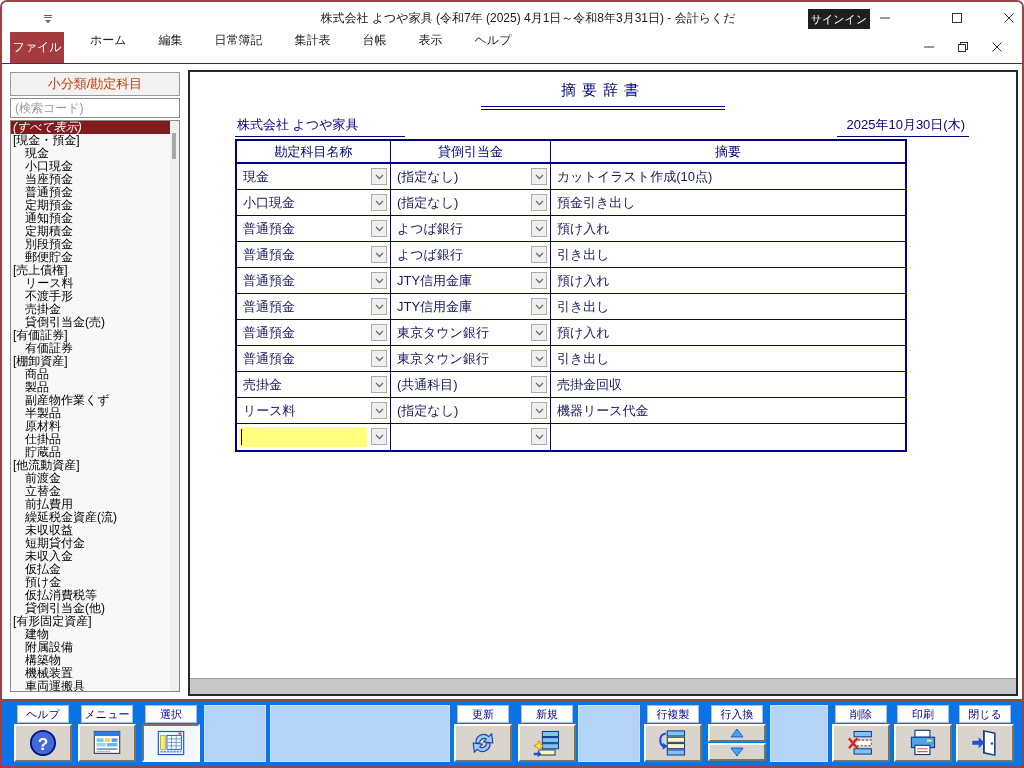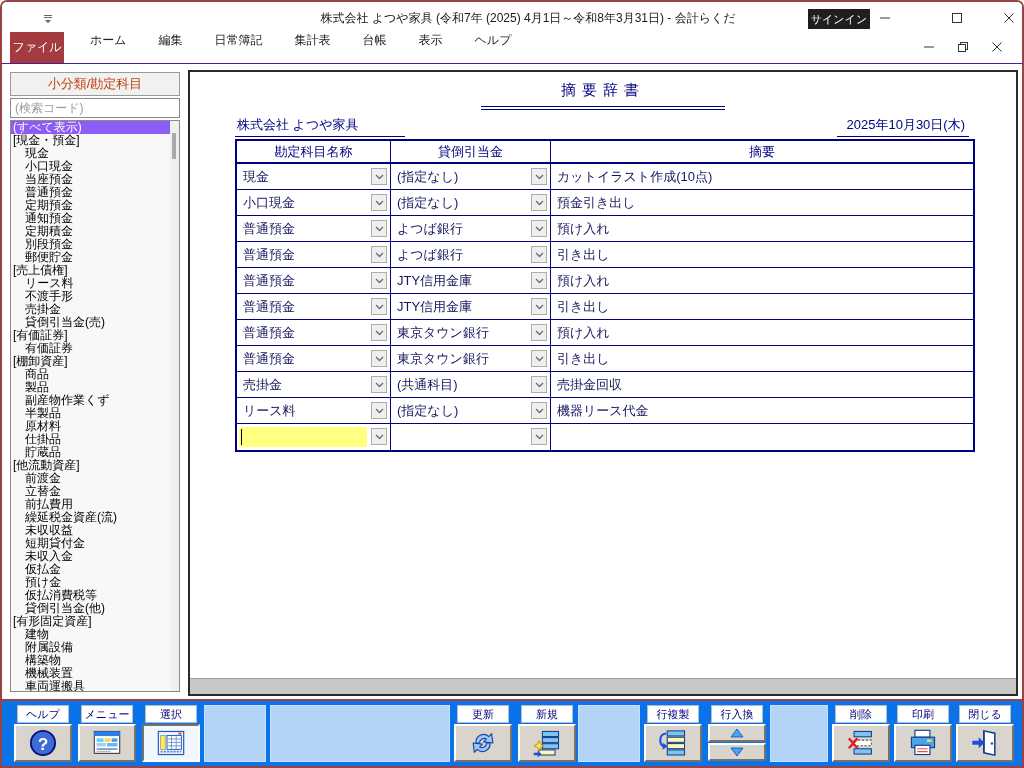--- a/index.html
+++ b/index.html
@@ -34,36 +34,36 @@
               font-size:13px; line-height:22px; color:#c2410c; }
   .sb-search{ display:block; width:100%; height:20px; margin-top:2px; border:1px solid #8a8a8a;
               font-size:12px; padding:0 4px; color:#333; font-family:inherit; }
   .sb-search::placeholder{ color:#9a9a9a; }
   .sb-list{ position:relative; margin-top:2px; height:572px; border:1px solid #8a8a8a;
             background:#f8f8f8; overflow:hidden; }
   .acct-item{ height:13px; line-height:13px; font-size:12px; color:#000;
               padding-left:14px; white-space:nowrap; overflow:hidden; }
   .acct-item.cat{ padding-left:2px; }
   .acct-item.all{ padding-left:2px; }
-  .acct-item.selected{ background:#8b5cf6; color:#fff; }
+  .acct-item.selected{ background:#7f1d1d; color:#fff;font-style:italic; }
   .sb-scroll{ position:absolute; right:0; top:0; width:9px; height:100%; background:#f0f0f0; }
   .sb-thumb{ position:absolute; left:2px; top:12px; width:4px; height:26px; background:#a9a9a9; }
 
   
   .mainpanel{ position:absolute; left:186px; top:68px; width:830px; height:626px;
               background:#fff; border:2px solid #2a2a2a; }
   .page-title{ position:absolute; left:0; right:0; top:9px; text-align:center;
                font-size:15px; letter-spacing:6px; color:#000080; }
   .title-dblline{ position:absolute; left:50%; top:34px; width:244px; margin-left:-122px;
                   height:4px; border-top:1px solid #000080; border-bottom:1px solid #000080; }
   .company{ position:absolute; left:45px; top:44px; font-size:13px; color:#000080;
             border-bottom:1px solid #000080; padding:0 46px 2px 2px; }
   .report-date{ position:absolute; right:47px; top:44px; font-size:13px; color:#000080;
                 border-bottom:1px solid #000080; padding:0 4px 2px 10px; }
-  .stable{ position:absolute; left:45px; top:67px; width:740px; border:2px solid #000080; background:#fff; }
+  .stable{ position:absolute; left:45px; top:67px; width:672px; border:2px solid #000080; background:#fff; }
   .thead{ display:flex; height:23px; border-bottom:2px solid #000080; }
   .thead .hc{ font-size:13px; color:#000080; text-align:center; line-height:21px; }
   .hc1{ width:154px; border-right:1px solid #000080; }
   .hc2{ width:160px; border-right:1px solid #000080; }
   .hc3{ flex:1; }
   .trow{ display:flex; height:26px; border-bottom:1px solid #000080; }
   .trow:last-child{ border-bottom:none; }
   .tcell{ position:relative; overflow:hidden; }
   .tc1{ width:154px; border-right:1px solid #000080; }
   .tc2{ width:160px; border-right:1px solid #000080; }

